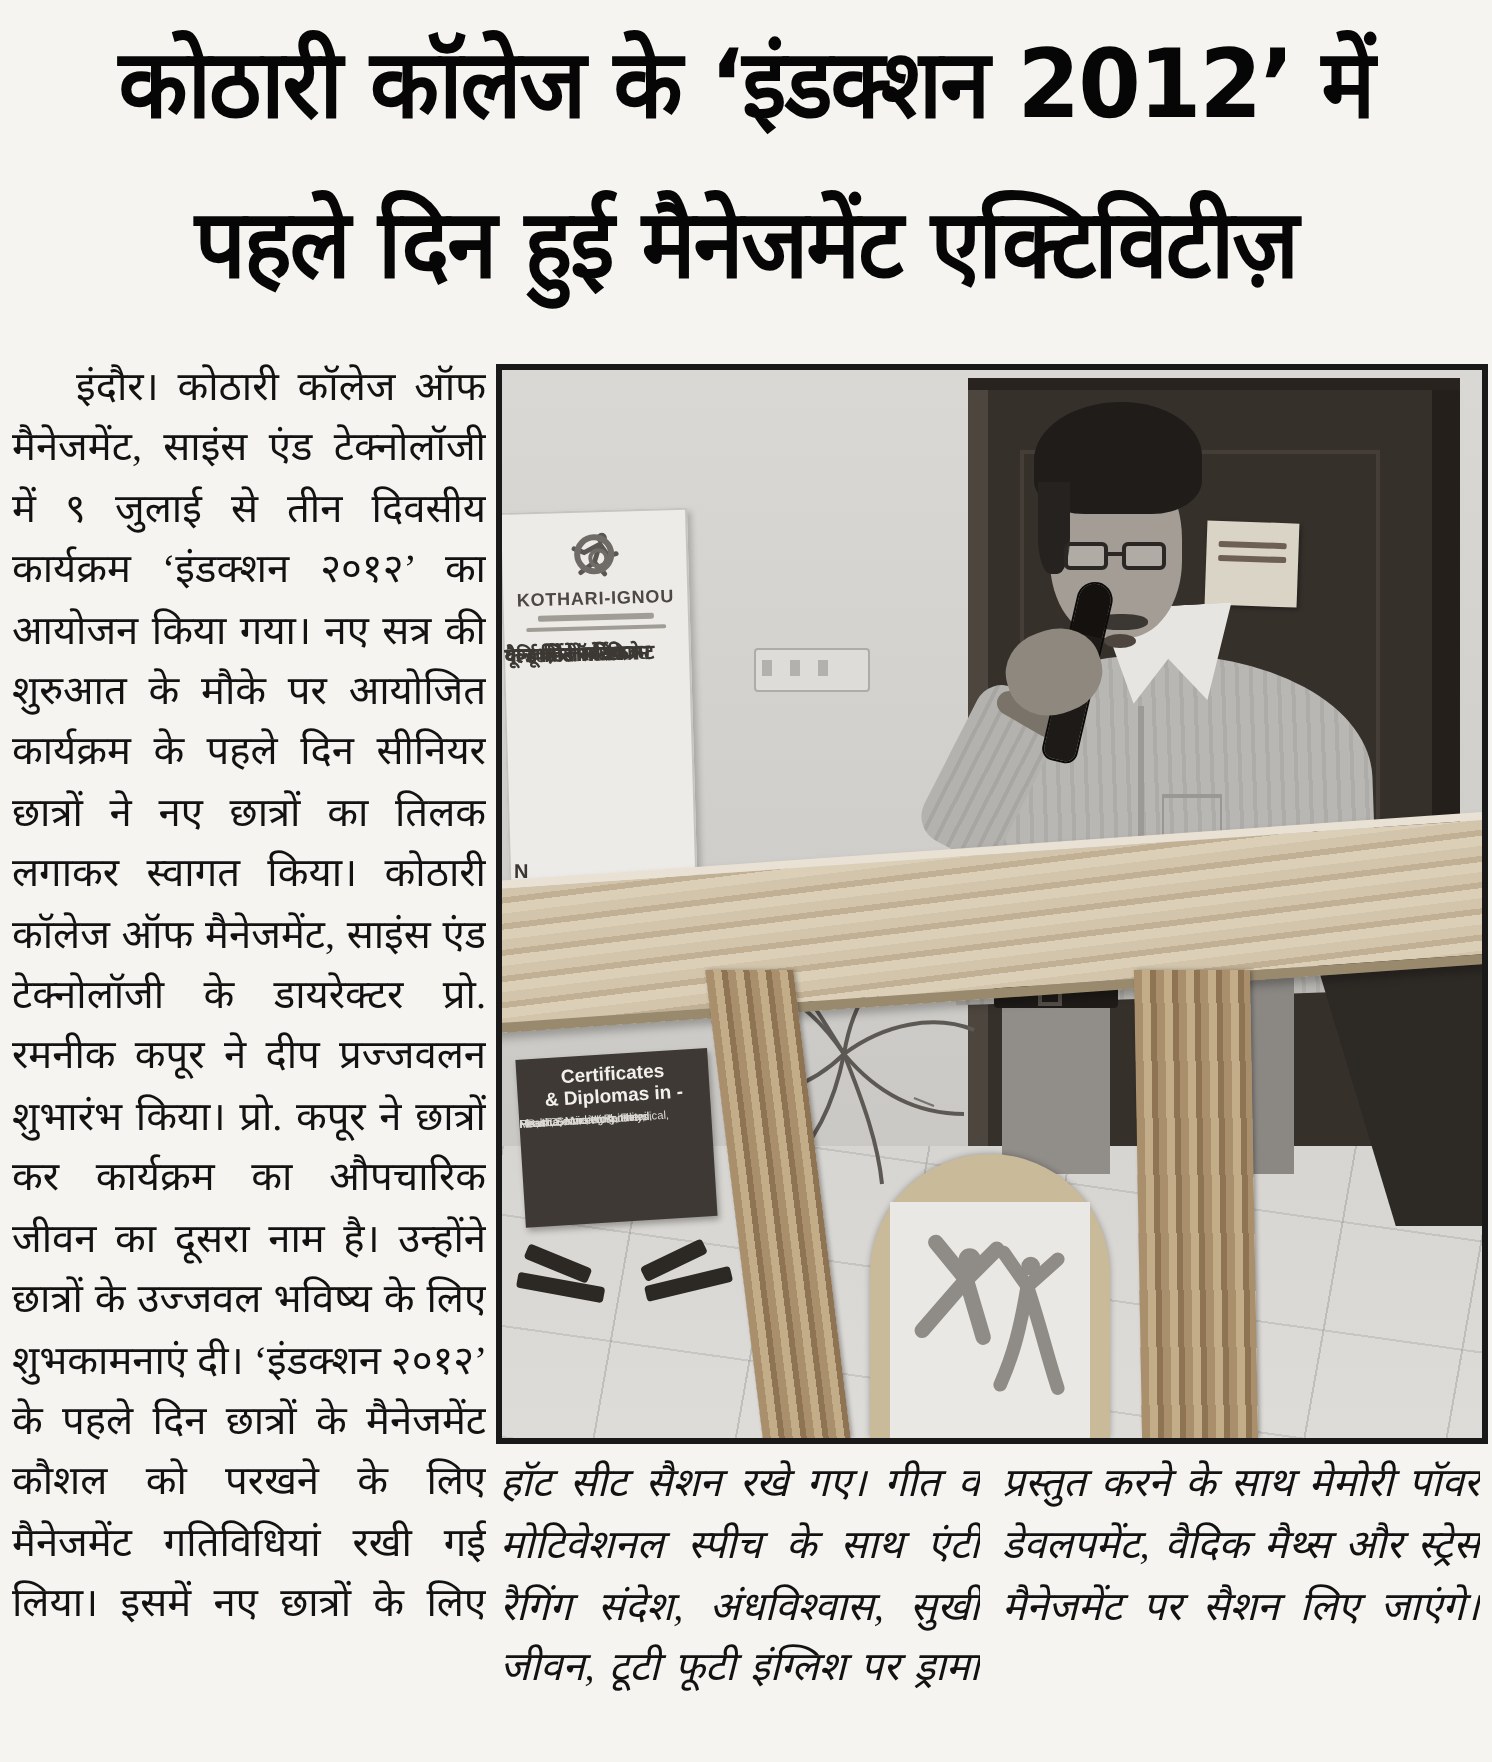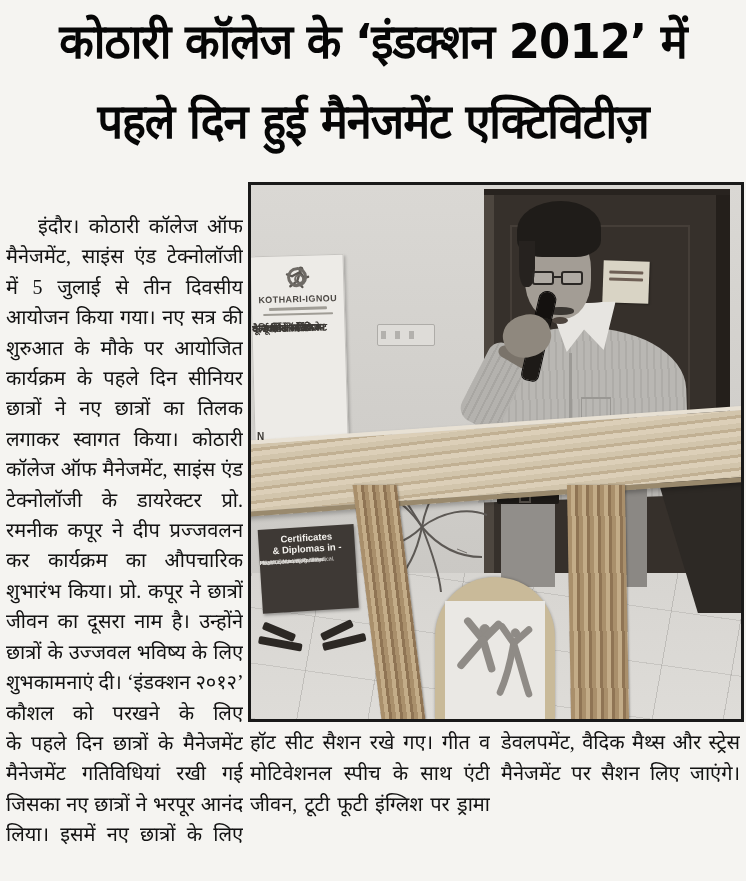--- a/index.html
+++ b/index.html
@@ -17,24 +17,24 @@
     font-weight:800; font-size:45px; line-height:80px; letter-spacing:-1px;
     color:#060606; white-space:nowrap; transform:scaleY(1.06); transform-origin:top;
   }
   
   .col .bl{
     text-align:justify; text-align-last:justify;
     font-size:20px; color:#121212; white-space:nowrap; overflow:hidden;
   }
   .left-col{position:absolute; left:6px; top:179px; width:237px; height:698px;}
   .left-col .bl{line-height:30.4px;}
-  .left-col .bl:first-child{text-indent:32px;margin-top:32px;}
+  .left-col .bl:first-child{text-indent:32px;}
   .mid-col{position:absolute; left:250px; top:727px; width:240px; height:152px;}
   .right-col{position:absolute; left:501px; top:727px; width:239px; height:152px;}
-  .mid-col .bl,.right-col .bl{line-height:30.8px;}
+  .mid-col .bl,.right-col .bl{line-height:30.8px;font-style:italic;}
   
   .photo{
     position:absolute; left:248px; top:182px; width:496px; height:540px;
     border:3px solid #191919; box-sizing:border-box; margin:0;
     background:linear-gradient(180deg,#dad8d4 0%,#cbc9c5 70%,#c4c2be 100%);
     overflow:hidden;
   }
   .photo *{position:absolute; box-sizing:border-box;}
   .door{
     left:233px; top:4px; width:246px; height:430px;
@@ -164,38 +164,38 @@
 <div class="page">
 
   <header class="headline">
     <div class="hl">कोठारी कॉलेज के ‘इंडक्शन 2012’ में</div>
     <div class="hl">पहले दिन हुई मैनेजमेंट एक्टिविटीज़</div>
   </header>
 
   <div class="col left-col">
       <div class="bl">इंदौर। कोठारी कॉलेज ऑफ</div>
       <div class="bl">मैनेजमेंट, साइंस एंड टेक्नोलॉजी</div>
-      <div class="bl">में 5 जुलाई से तीन दिवसीय</div>
+      <div class="bl">में ९ जुलाई से तीन दिवसीय</div>
+      <div class="bl">कार्यक्रम ‘इंडक्शन २०१२’ का</div>
       <div class="bl">आयोजन किया गया। नए सत्र की</div>
       <div class="bl">शुरुआत के मौके पर आयोजित</div>
       <div class="bl">कार्यक्रम के पहले दिन सीनियर</div>
       <div class="bl">छात्रों ने नए छात्रों का तिलक</div>
       <div class="bl">लगाकर स्वागत किया। कोठारी</div>
       <div class="bl">कॉलेज ऑफ मैनेजमेंट, साइंस एंड</div>
       <div class="bl">टेक्नोलॉजी के डायरेक्टर प्रो.</div>
       <div class="bl">रमनीक कपूर ने दीप प्रज्जवलन</div>
+      <div class="bl">शुभारंभ किया। प्रो. कपूर ने छात्रों</div>
       <div class="bl">कर कार्यक्रम का औपचारिक</div>
-      <div class="bl">शुभारंभ किया। प्रो. कपूर ने छात्रों</div>
       <div class="bl">जीवन का दूसरा नाम है। उन्होंने</div>
       <div class="bl">छात्रों के उज्जवल भविष्य के लिए</div>
       <div class="bl">शुभकामनाएं दी। ‘इंडक्शन २०१२’</div>
+      <div class="bl">के पहले दिन छात्रों के मैनेजमेंट</div>
       <div class="bl">कौशल को परखने के लिए</div>
-      <div class="bl">के पहले दिन छात्रों के मैनेजमेंट</div>
       <div class="bl">मैनेजमेंट गतिविधियां रखी गई</div>
-      <div class="bl">जिसका नए छात्रों ने भरपूर आनंद</div>
       <div class="bl">लिया। इसमें नए छात्रों के लिए</div>
     </div>
 
   <figure class="photo">
     <div class="door">
       <div class="door-panel"></div>
     </div>
     <div class="wall-note">
       <span class="note-strip"></span>
       <span class="note-strip"></span>
@@ -315,20 +315,22 @@
           </g>
         </svg>
       </div>
     </div>
     <div class="n-mark">N</div>
   </figure>
 
   <div class="col mid-col">
       <div class="bl">हॉट सीट सैशन रखे गए। गीत व</div>
       <div class="bl">मोटिवेशनल स्पीच के साथ एंटी</div>
+      <div class="bl">रैगिंग संदेश, अंधविश्वास, सुखी</div>
       <div class="bl">जीवन, टूटी फूटी इंग्लिश पर ड्रामा</div>
     </div>
   <div class="col right-col">
+      <div class="bl">प्रस्तुत करने के साथ मेमोरी पॉवर</div>
       <div class="bl">डेवलपमेंट, वैदिक मैथ्स और स्ट्रेस</div>
       <div class="bl">मैनेजमेंट पर सैशन लिए जाएंगे।</div>
     </div>
 
 </div>
 
 </body></html>

